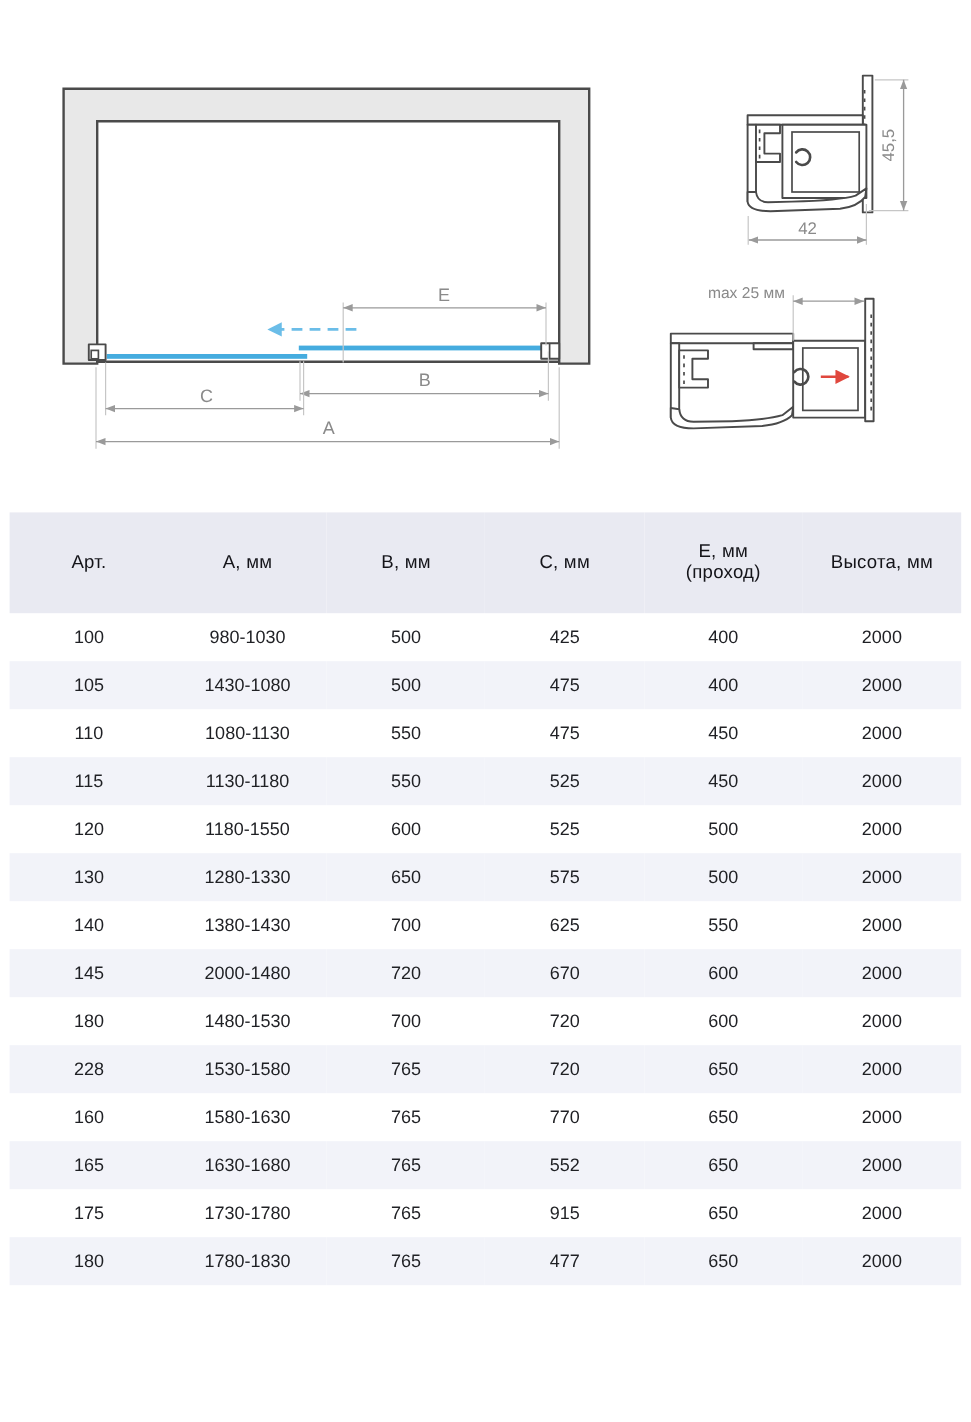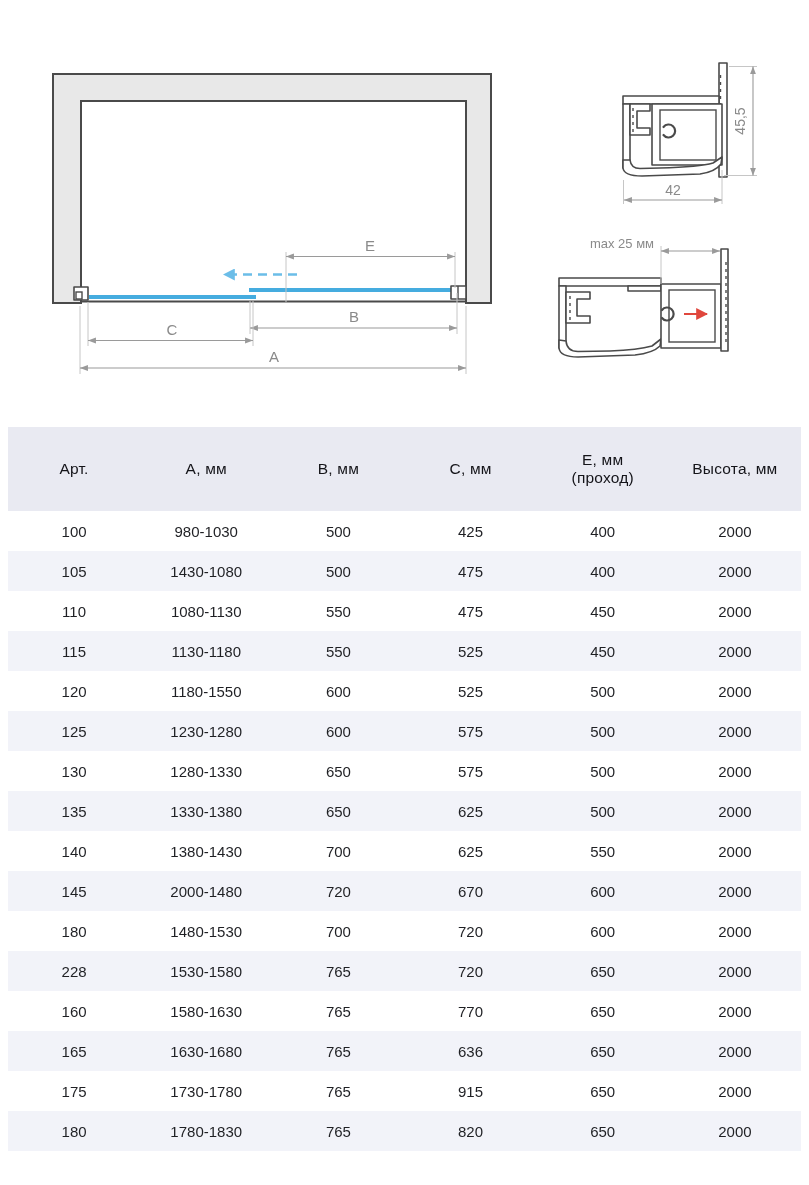--- a/index.html
+++ b/index.html
@@ -212,40 +212,24 @@
       </tr>
       <tr>
         <td>120</td>
         <td>1180-1550</td>
         <td>600</td>
         <td>525</td>
         <td>500</td>
         <td>2000</td>
       </tr>
       <tr>
-        <td>125</td>
-        <td>1230-1280</td>
-        <td>600</td>
-        <td>575</td>
-        <td>500</td>
-        <td>2000</td>
-      </tr>
-      <tr>
         <td>130</td>
         <td>1280-1330</td>
         <td>650</td>
         <td>575</td>
-        <td>500</td>
-        <td>2000</td>
-      </tr>
-      <tr>
-        <td>135</td>
-        <td>1330-1380</td>
-        <td>650</td>
-        <td>625</td>
         <td>500</td>
         <td>2000</td>
       </tr>
       <tr>
         <td>140</td>
         <td>1380-1430</td>
         <td>700</td>
         <td>625</td>
         <td>550</td>
         <td>2000</td>
@@ -279,34 +263,34 @@
         <td>1580-1630</td>
         <td>765</td>
         <td>770</td>
         <td>650</td>
         <td>2000</td>
       </tr>
       <tr>
         <td>165</td>
         <td>1630-1680</td>
         <td>765</td>
-        <td>636</td>
+        <td>552</td>
         <td>650</td>
         <td>2000</td>
       </tr>
       <tr>
         <td>175</td>
         <td>1730-1780</td>
         <td>765</td>
         <td>915</td>
         <td>650</td>
         <td>2000</td>
       </tr>
       <tr>
         <td>180</td>
         <td>1780-1830</td>
         <td>765</td>
-        <td>820</td>
+        <td>477</td>
         <td>650</td>
         <td>2000</td>
       </tr>
     </tbody>
 </table>
 
 </body></html>

